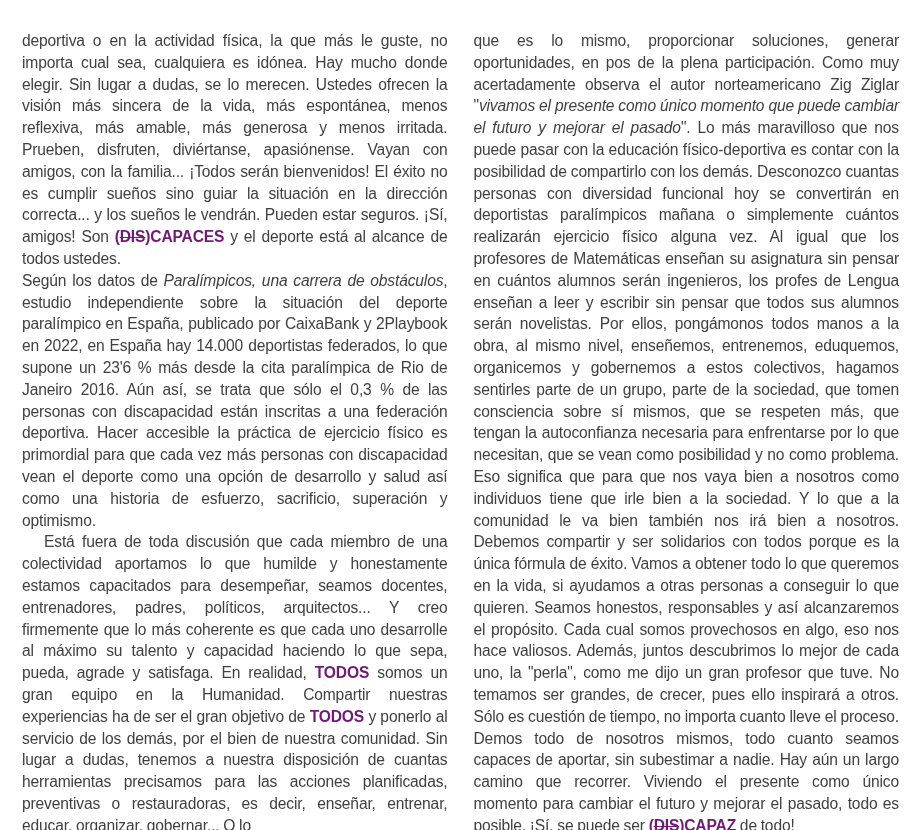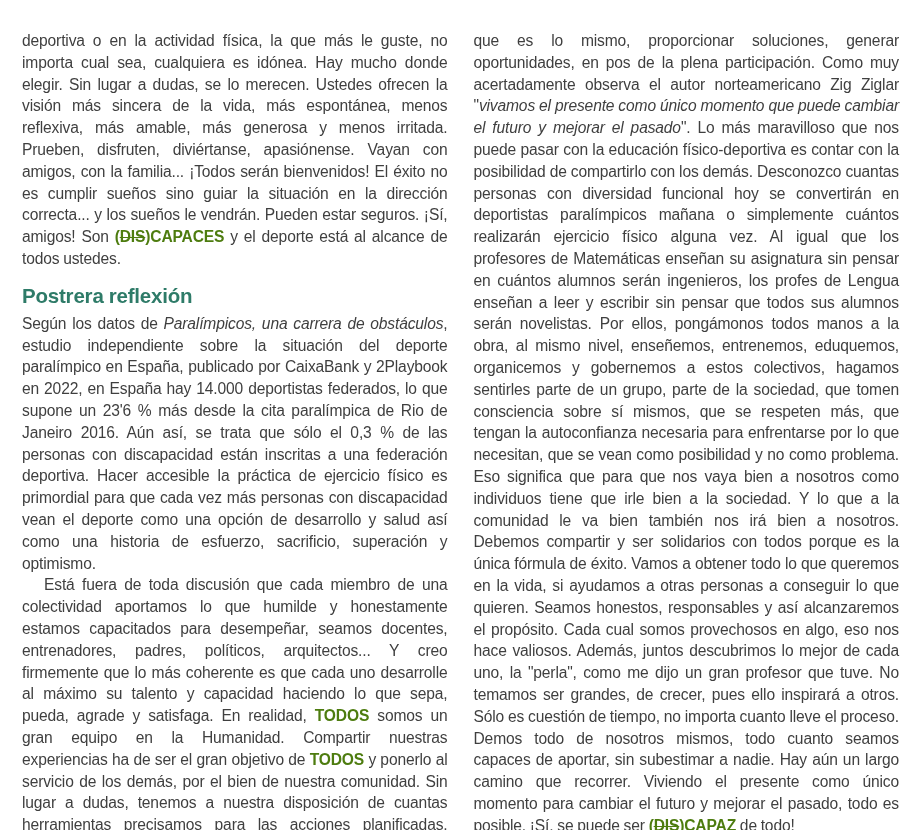--- a/index.html
+++ b/index.html
@@ -27,33 +27,32 @@
   p { margin: 0; }
   p.indent { text-indent: 22px; }
   .heading {
     font-size: 20.5px; line-height: 24px;
     font-weight: bold;
     color: var(--accent, #2e7b68);
     margin: 14px 0 5px 0;
     text-align: left;
     letter-spacing: -0.2px;
   }
-  b { color: #4d7c0f; font-weight: bold; }
+  b { color: #701a75; font-weight: bold; }
   .strike { text-decoration: line-through; }
   i { }
 </style>
 </head>
 <body>
 
 <div class="page" style="color: rgb(63, 63, 63);">
 
   <div class="col">
     <p><span>deportiva o en la actividad física, la que más le guste, no importa cual sea, cualquiera es idónea. Hay mucho donde elegir. Sin lugar a dudas, se lo merecen. Ustedes ofrecen la visión más sincera de la vida, más espontánea, menos reflexiva, más amable, más generosa y menos irritada. Prueben, disfruten, diviértanse, apasiónense. Vayan con amigos, con la familia... ¡Todos serán bienvenidos! El éxito no es cumplir sueños sino guiar la situación en la dirección correcta... y los sueños le vendrán. Pueden estar seguros. ¡Sí, amigos! Son </span><b><span>(</span><span class="strike">DIS</span><span>)CAPACES</span></b><span> y el deporte está al alcance de todos ustedes.</span></p>
 
-    <h2 class="heading">Postrera reflexión</h2>
 
     <p><span>Según los datos de </span><i>Paralímpicos, una carrera de obstáculos</i><span>, estudio independiente sobre la situación del deporte paralímpico en España, publicado por CaixaBank y 2Playbook en 2022, en España hay 14.000 deportistas federados, lo que supone un 23'6 % más desde la cita paralímpica de Rio de Janeiro 2016. Aún así, se trata que sólo el 0,3 % de las personas con discapacidad están inscritas a una federación deportiva. Hacer accesible la práctica de ejercicio físico es primordial para que cada vez más personas con discapacidad vean el deporte como una opción de desarrollo y salud así como una historia de esfuerzo, sacrificio, superación y optimismo.</span></p>
 
     <p class="indent"><span>Está fuera de toda discusión que cada miembro de una colectividad aportamos lo que humilde y honestamente estamos capacitados para desempeñar, seamos docentes, entrenadores, padres, políticos, arquitectos... Y creo firmemente que lo más coherente es que cada uno desarrolle al máximo su talento y capacidad haciendo lo que sepa, pueda, agrade y satisfaga. En realidad, </span><b>TODOS</b><span> somos un gran equipo en la Humanidad. Compartir nuestras experiencias ha de ser el gran objetivo de </span><b>TODOS</b><span> y ponerlo al servicio de los demás, por el bien de nuestra comunidad. Sin lugar a dudas, tenemos a nuestra disposición de cuantas herramientas precisamos para las acciones planificadas, preventivas o restauradoras, es decir, enseñar, entrenar, educar, organizar, gobernar... O lo</span></p>
   </div>
 
   <div class="col">
     <p><span>que es lo mismo, proporcionar soluciones, generar oportunidades, en pos de la plena participación. Como muy acertadamente observa el autor norteamericano Zig Ziglar "</span><i>vivamos el presente como único momento que puede cambiar el futuro y mejorar el pasado</i><span>". Lo más maravilloso que nos puede pasar con la educación físico-deportiva es contar con la posibilidad de compartirlo con los demás. Desconozco cuantas personas con diversidad funcional hoy se convertirán en deportistas paralímpicos mañana o simplemente cuántos realizarán ejercicio físico alguna vez. Al igual que los profesores de Matemáticas enseñan su asignatura sin pensar en cuántos alumnos serán ingenieros, los profes de Lengua enseñan a leer y escribir sin pensar que todos sus alumnos serán novelistas. Por ellos, pongámonos todos manos a la obra, al mismo nivel, enseñemos, entrenemos, eduquemos, organicemos y gobernemos a estos colectivos, hagamos sentirles parte de un grupo, parte de la sociedad, que tomen consciencia sobre sí mismos, que se respeten más, que tengan la autoconfianza necesaria para enfrentarse por lo que necesitan, que se vean como posibilidad y no como problema. Eso significa que para que nos vaya bien a nosotros como individuos tiene que irle bien a la sociedad. Y lo que a la comunidad le va bien también nos irá bien a nosotros. Debemos compartir y ser solidarios con todos porque es la única fórmula de éxito. Vamos a obtener todo lo que queremos en la vida, si ayudamos a otras personas a conseguir lo que quieren. Seamos honestos, responsables y así alcanzaremos el propósito. Cada cual somos provechosos en algo, eso nos hace valiosos. Además, juntos descubrimos lo mejor de cada uno, la "perla", como me dijo un gran profesor que tuve. No temamos ser grandes, de crecer, pues ello inspirará a otros. Sólo es cuestión de tiempo, no importa cuanto lleve el proceso. Demos todo de nosotros mismos, todo cuanto seamos capaces de aportar, sin subestimar a nadie. Hay aún un largo camino que recorrer. Viviendo el presente como único momento para cambiar el futuro y mejorar el pasado, todo es posible. ¡Sí, se puede ser </span><b><span>(</span><span class="strike">DIS</span><span>)CAPAZ</span></b><span> de todo!</span></p>
   </div>
 

